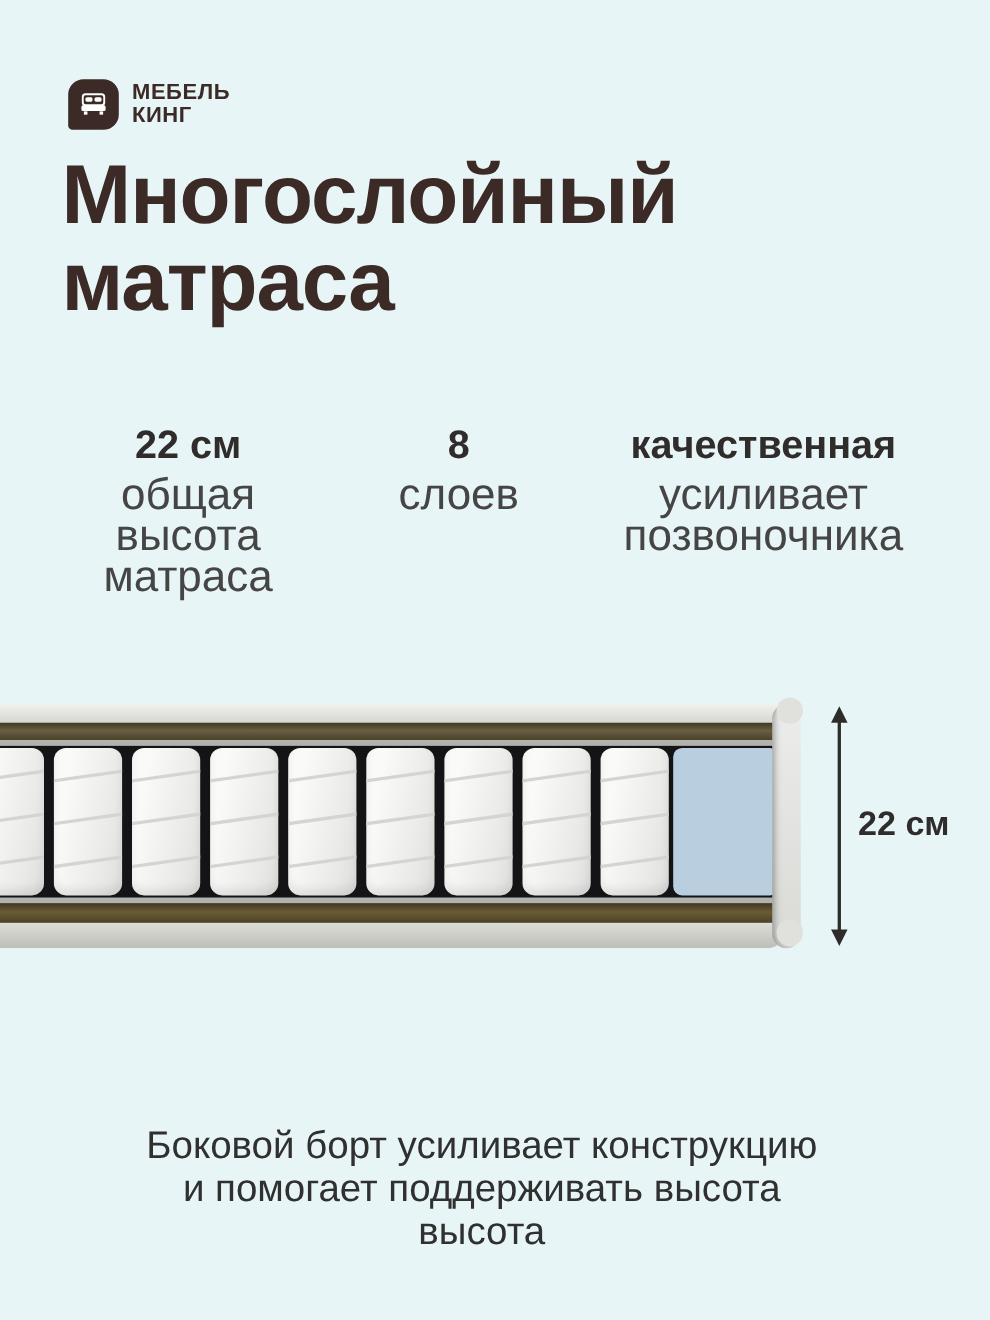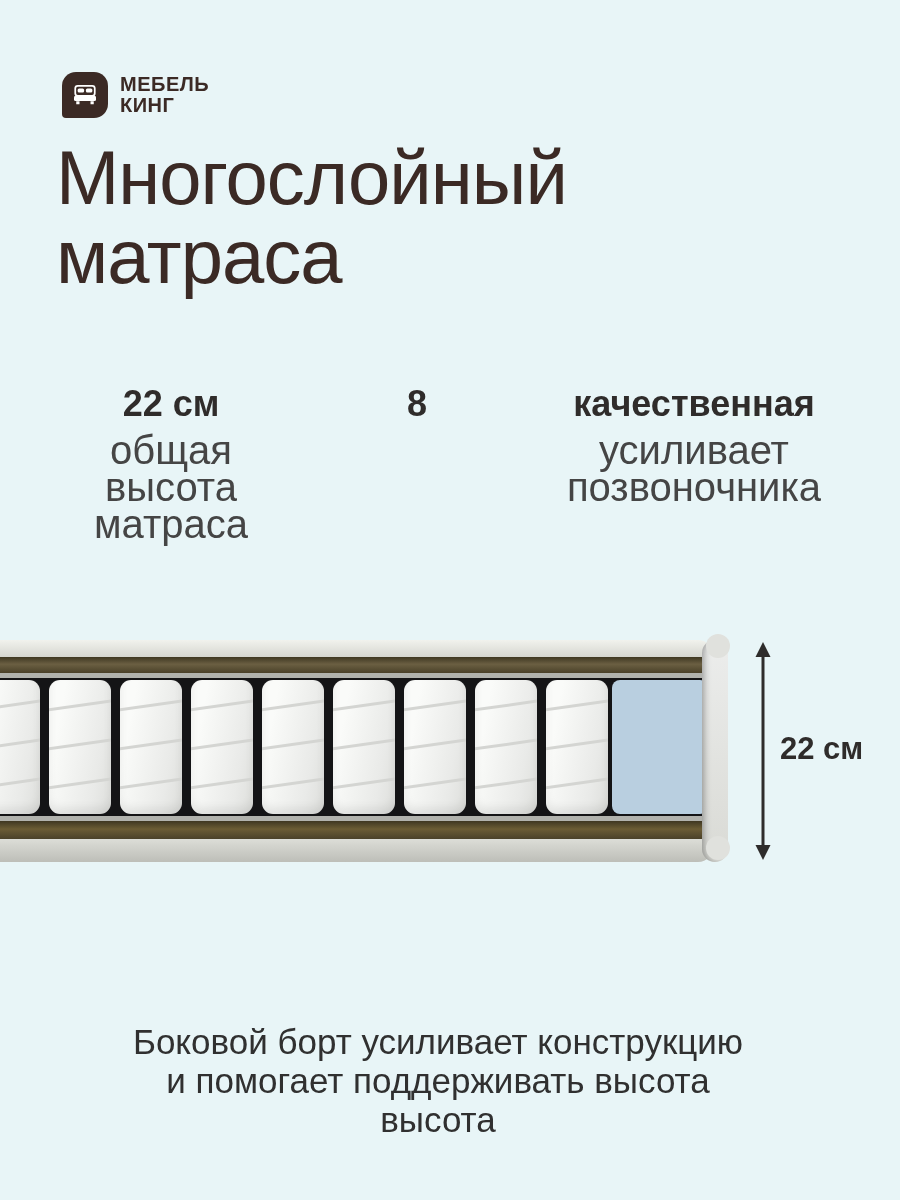--- a/index.html
+++ b/index.html
@@ -11,21 +11,21 @@
   
   .brand{position:absolute;left:62px;top:72px;display:flex;align-items:center;gap:12px;}
   .brand-mark{
     width:46px;height:46px;background:var(--brand-brown,#3b2a25);
     border-radius:14px 14px 14px 4px;display:flex;align-items:center;justify-content:center;
   }
   .brand-name{color:var(--brand-brown,#3b2a25);font-weight:700;font-size:20px;line-height:21px;letter-spacing:.5px;}
   
   .title{
     position:absolute;left:56px;top:138px;margin:0;
-    color:var(--brand-brown,#3b2a25);font-size:76px;line-height:79px;font-weight:400;letter-spacing:-1px;
+    color:var(--brand-brown,#3b2a25);font-size:76px;line-height:79px;font-weight:700;letter-spacing:-1px;
   }
   .title span{display:block;}
   
   .stats{position:absolute;left:0;top:383px;width:900px;height:120px;}
   .stat{position:absolute;text-align:center;}
   .stat .value{font-size:36px;font-weight:700;color:var(--text-dark,#2f2c2b);margin-bottom:7px;}
   .stat .label{font-size:40px;line-height:37px;color:var(--text-gray,#454545);}
   .stat.c1{left:46px;width:250px;}
   .stat.c2{left:317px;width:200px;}
   .stat.c3{left:554px;width:280px;}
@@ -102,20 +102,21 @@
     <span>матраса</span>
   </h1>
 
   <section class="stats">
     <div class="stat c1">
       <div class="value">22 см</div>
       <div class="label">общая высота матраса</div>
     </div>
     <div class="stat c2">
       <div class="value">8</div>
+      <div class="label">слоев</div>
     </div>
     <div class="stat c3">
       <div class="value">качественная</div>
       <div class="label">усиливает позвоночника</div>
     </div>
   </section>
 
   <section>
     <div class="mattress">
       <div class="layer l-topfabric"></div>

